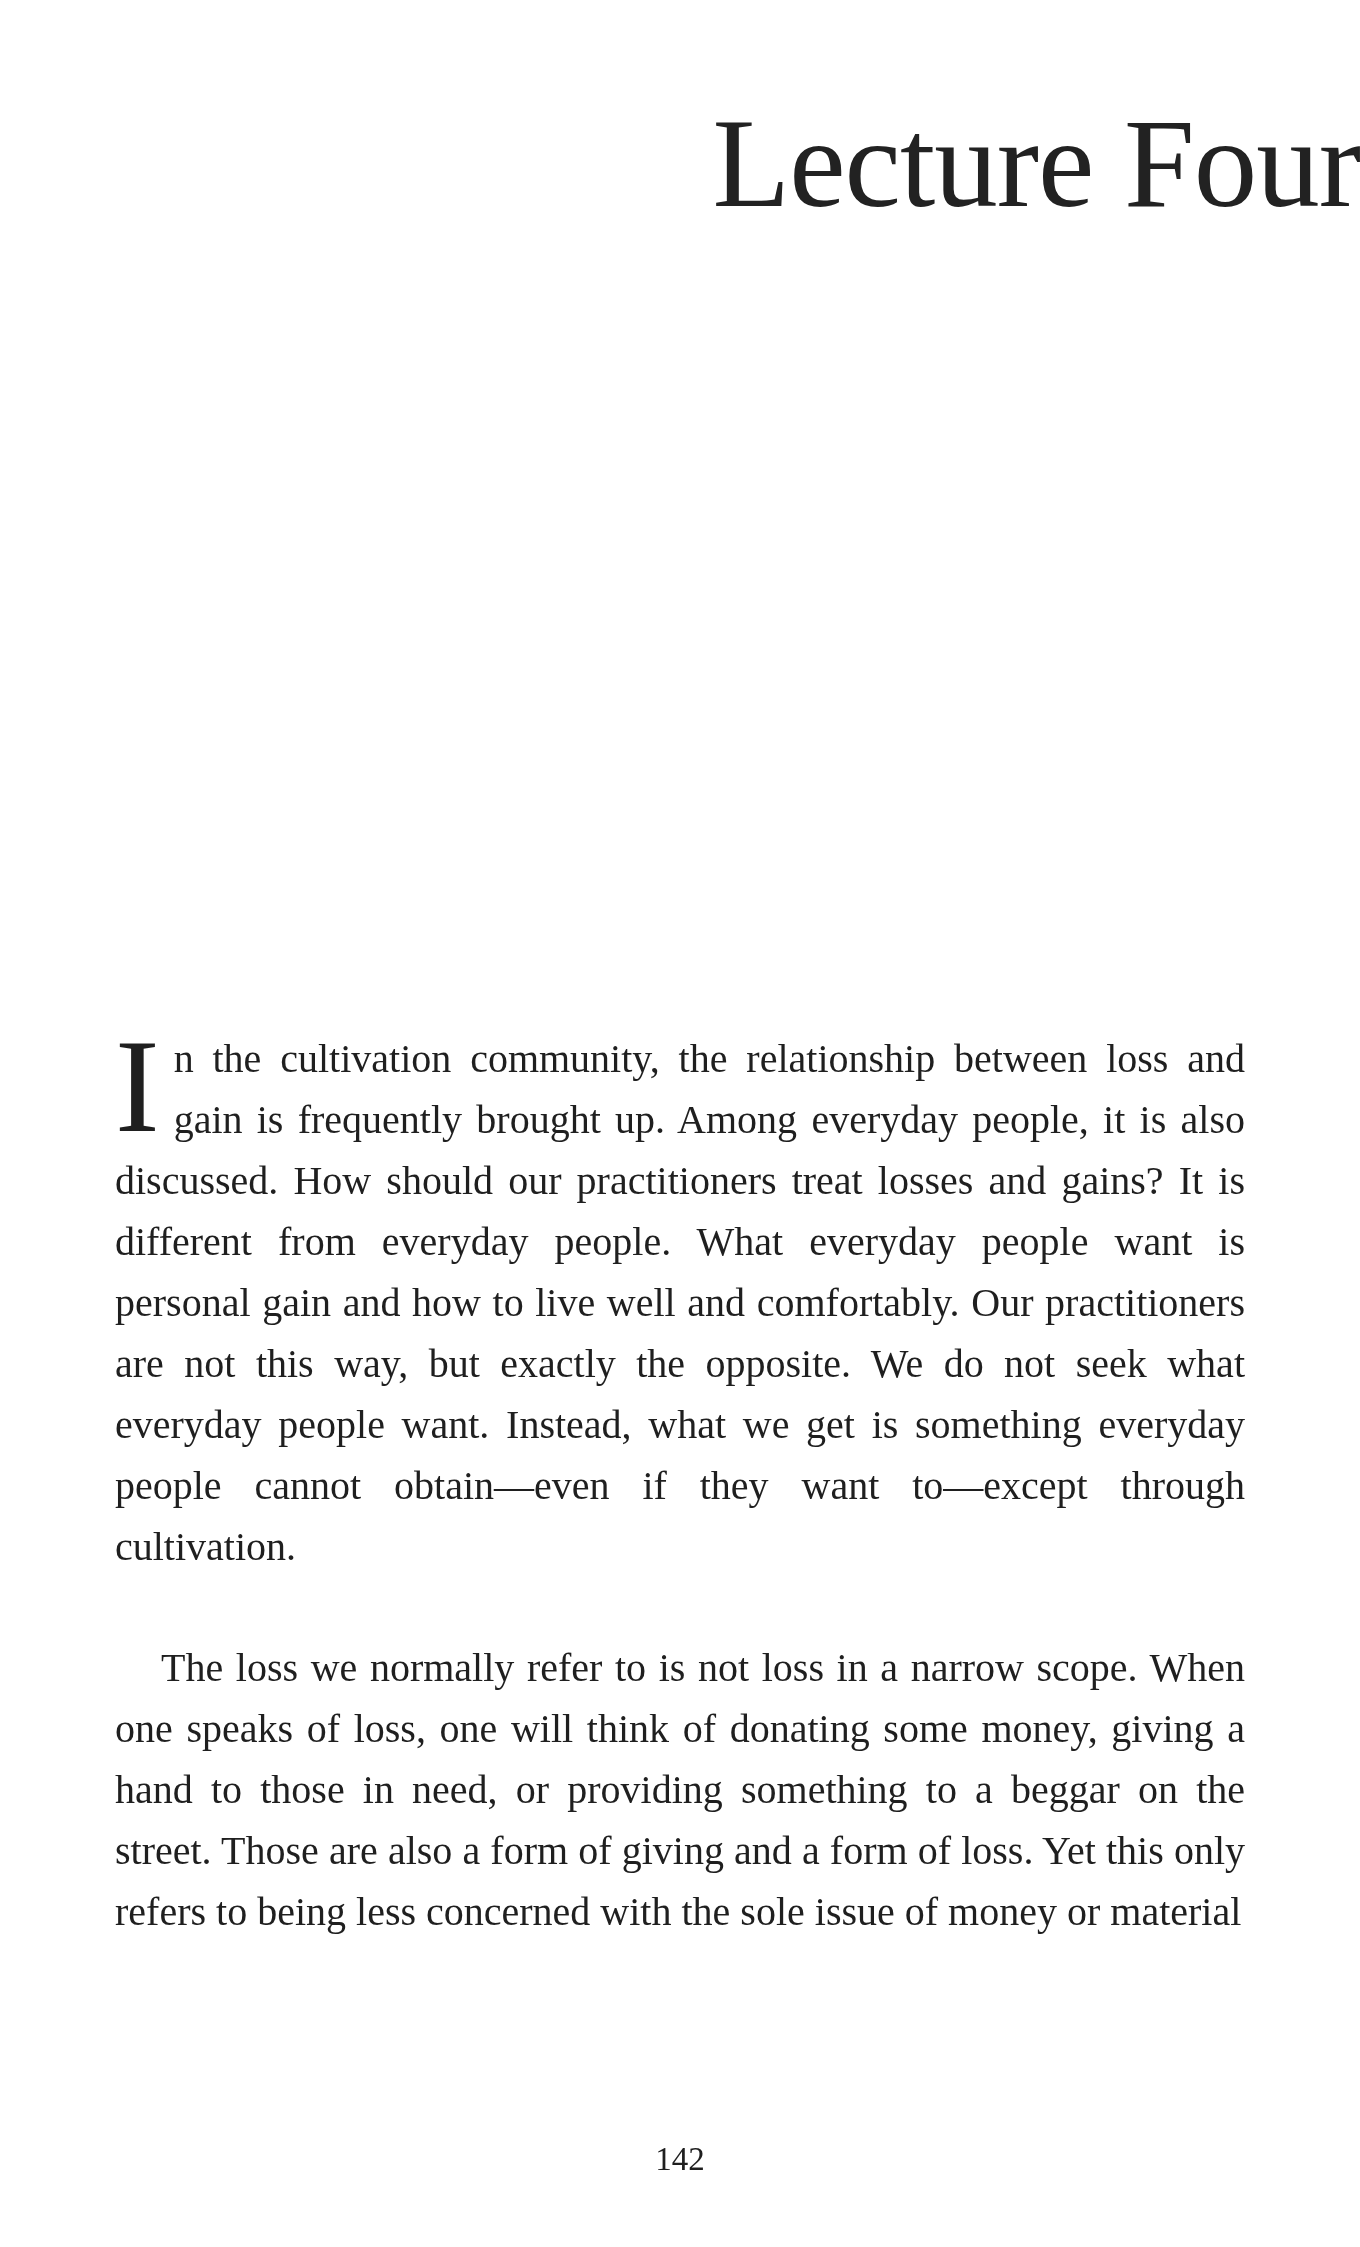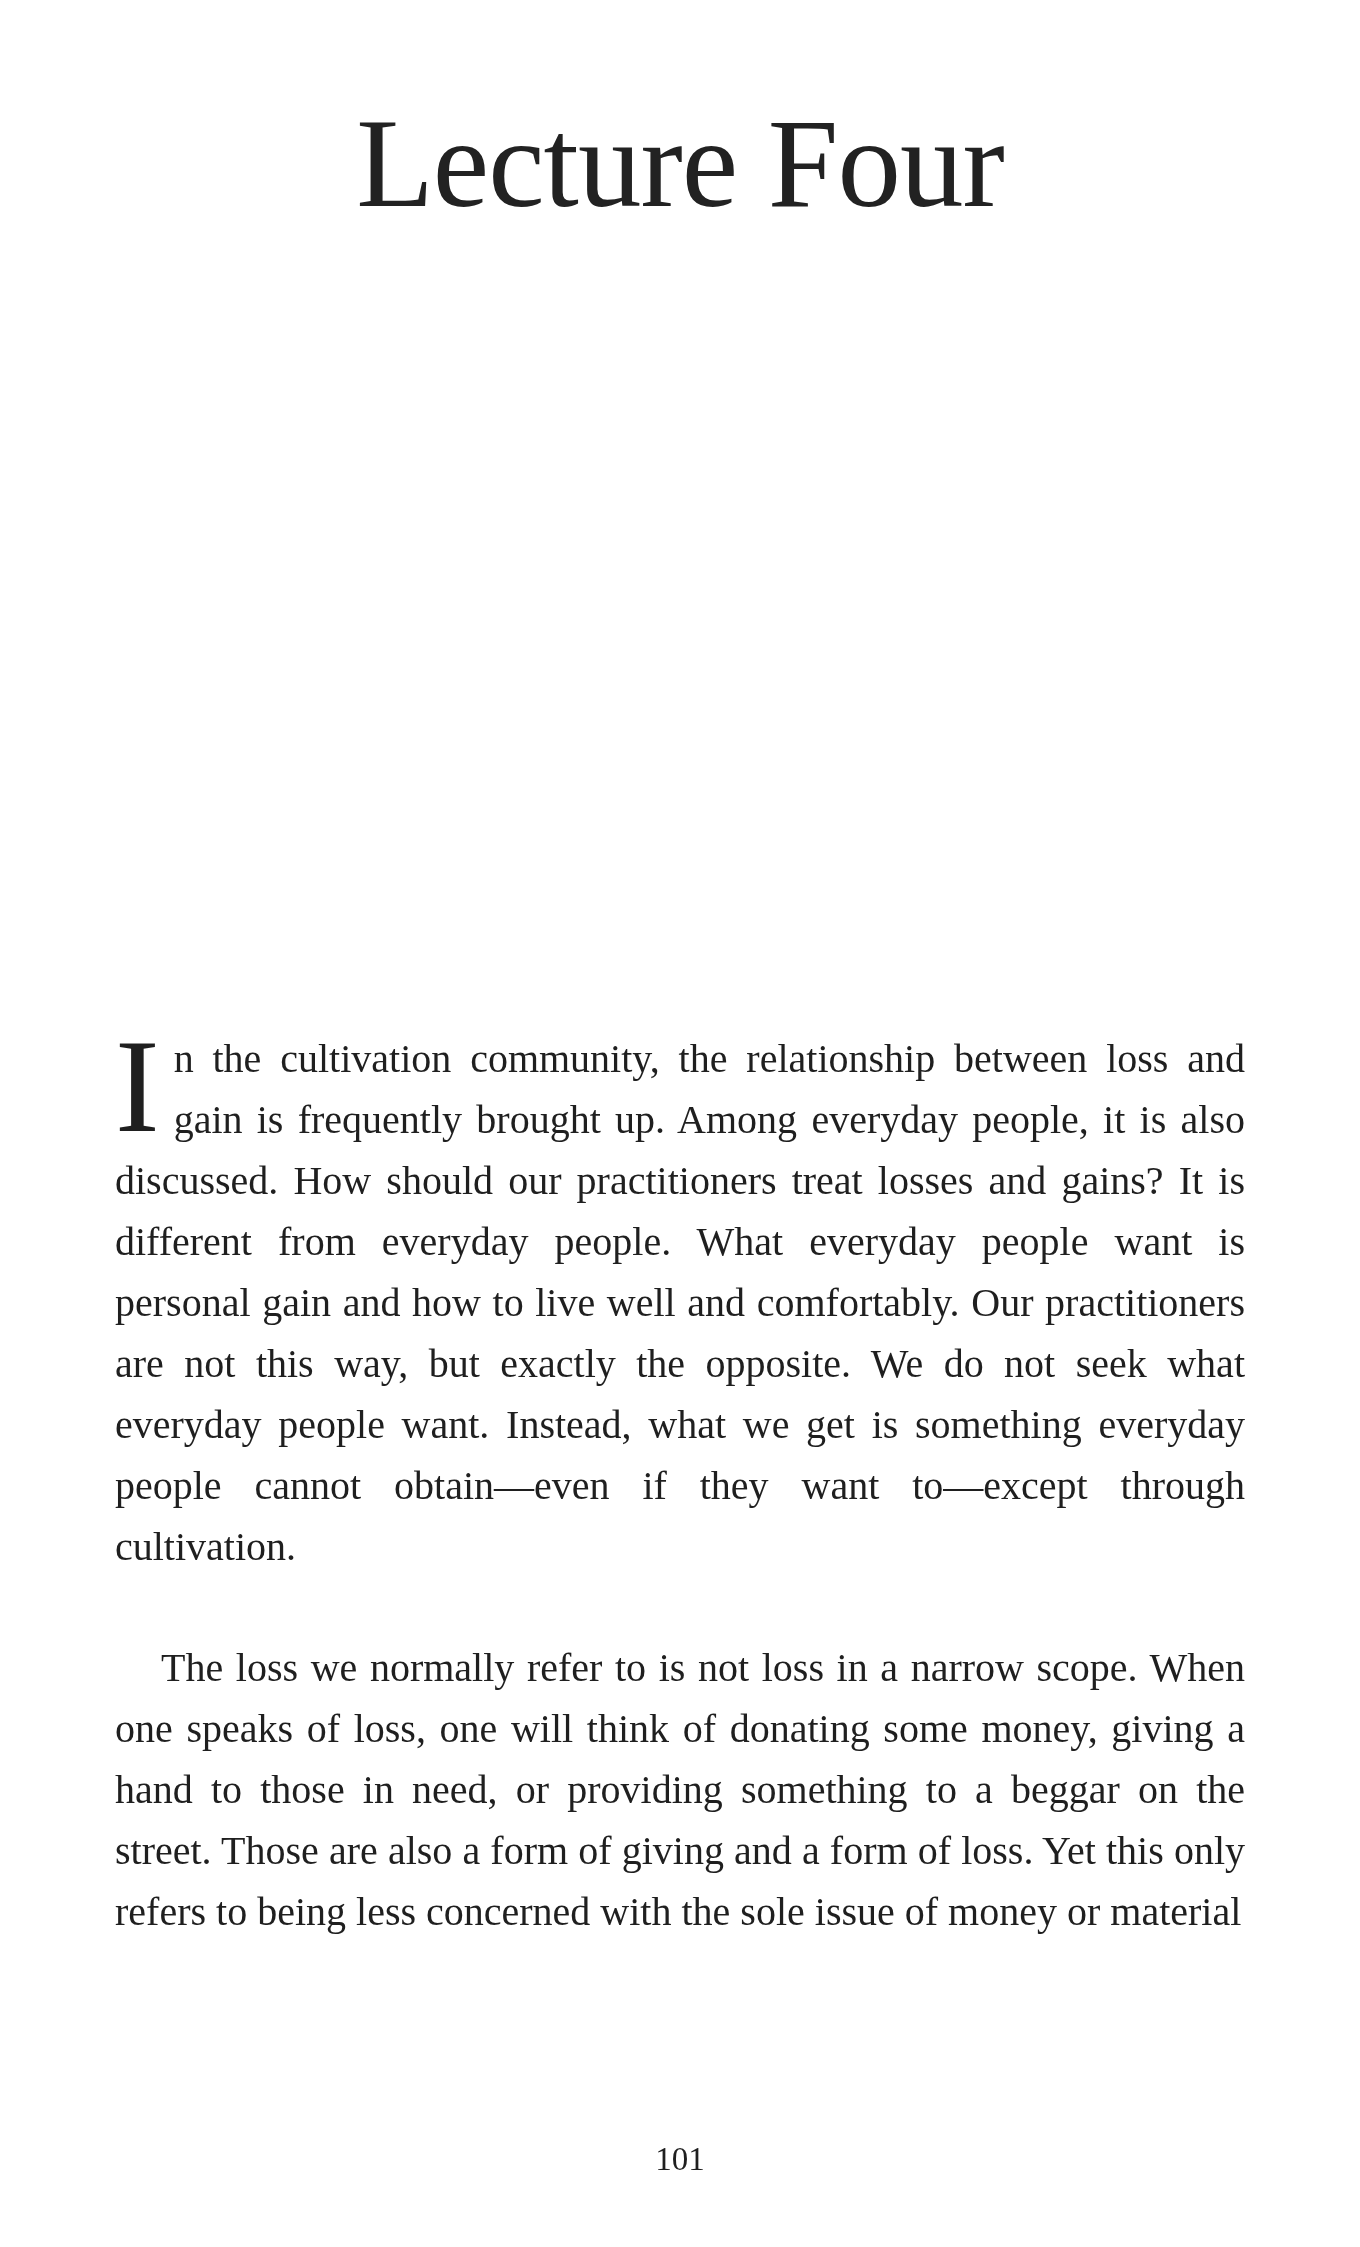--- a/index.html
+++ b/index.html
@@ -18,21 +18,21 @@
   }
   .chapter-title {
     position: absolute;
     top: 100px;
     left: 0;
     width: 100%;
     margin: 0;
     font-size: 127px;
     font-weight: 400;
     line-height: 1;
-    text-align: center;
+    text-align: right;
     letter-spacing: -1px;
     color: #222222;
   }
   .section-heading {
     position: absolute;
     top: 885px;
     left: 115px;
     margin: 0;
     font-size: 70px;
     font-weight: 400;
@@ -75,15 +75,15 @@
 
 <div class="page">
 
   <h1 class="chapter-title">Lecture Four</h1>
 
 
   <p class="body-text para-1"><span class="dropcap">I</span><span>n the cultivation community, the relationship between loss and gain is frequently brought up. Among everyday people, it is also discussed. How should our practitioners treat losses and gains? It is different from everyday people. What everyday people want is personal gain and how to live well and comfortably. Our practitioners are not this way, but exactly the opposite. We do not seek what everyday people want. Instead, what we get is something everyday people cannot obtain—even if they want to—except through cultivation.</span></p>
 
   <p class="body-text para-2">The loss we normally refer to is not loss in a narrow scope. When one speaks of loss, one will think of donating some money, giving a hand to those in need, or providing something to a beggar on the street. Those are also a form of giving and a form of loss. Yet this only refers to being less concerned with the sole issue of money or material</p>
 
-  <div class="page-number">101</div>
+  <div class="page-number">142</div>
 
 </div>
 
 </body></html>

